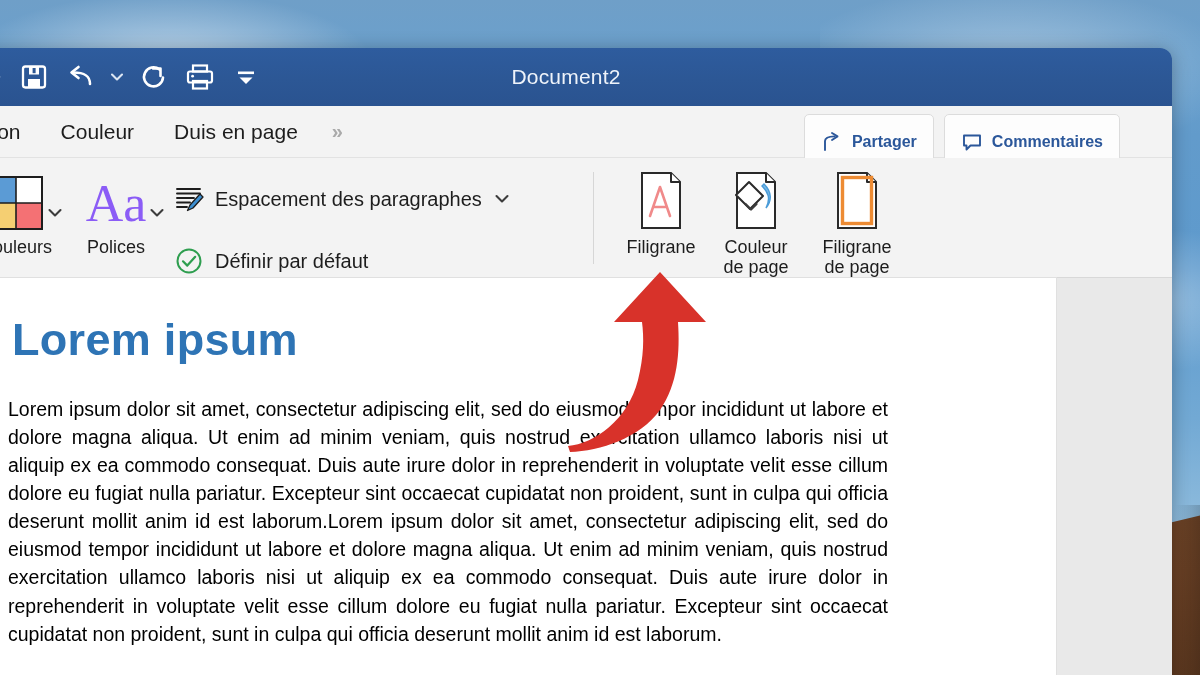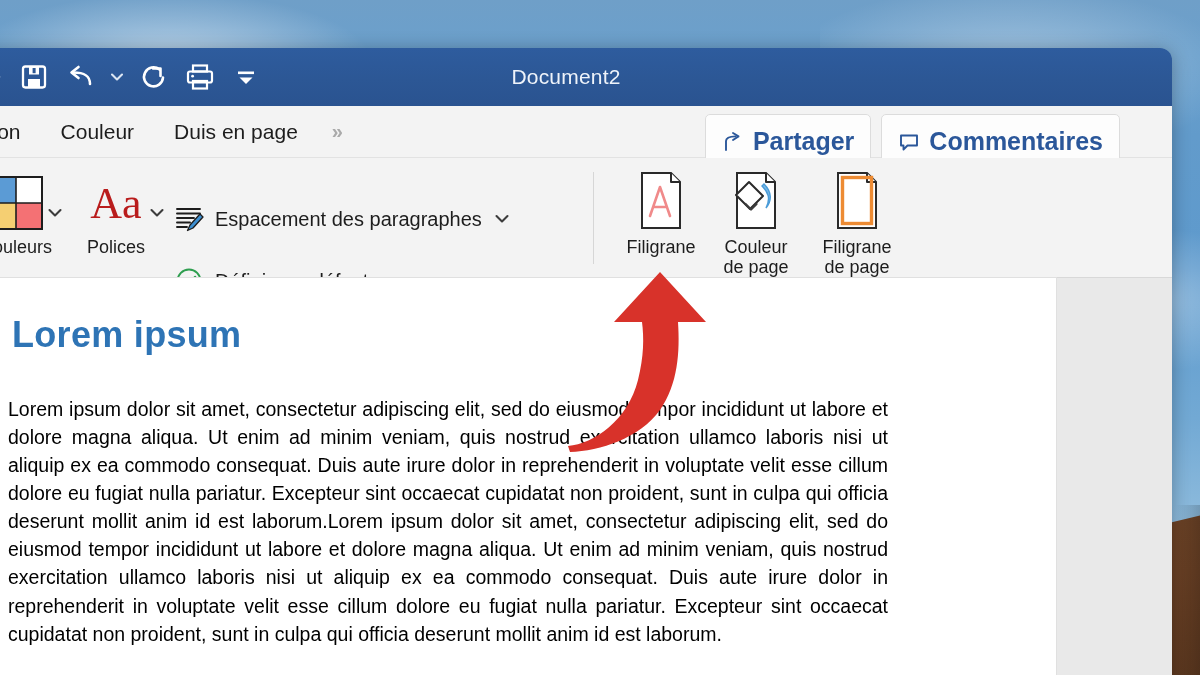--- a/index.html
+++ b/index.html
@@ -135,21 +135,21 @@
     display: flex; gap: 10px;
   }
   .pill-btn {
     height: 55px;
     display: flex; align-items: center; gap: 9px;
     padding: 0 16px;
     background: #fdfdfd;
     border: 1px solid #dcdcdc;
     border-radius: 5px;
     color: #2b579a;
-    font-size: 25px; font-weight: bold;
+    font-size: 16px; font-weight: bold;
   }
 
   
   #ribbon {
     position: relative;
     height: 120px;
     background: #f3f3f3;
     border-bottom: 1px solid #d8d8d8;
   }
   .rib-sep {
@@ -161,40 +161,40 @@
     position: absolute;
     display: flex; flex-direction: column; align-items: center;
   }
   .gallery-label {
     font-size: 18px; color: #1d1d1d; text-align: center;
     line-height: 1.12; margin-top: 5px;
   }
   .row-btn {
     position: absolute;
     display: flex; align-items: center; gap: 11px;
-    font-size: 20px; color: #1d1d1d; margin-top: 20px;
+    font-size: 20px; color: #1d1d1d;
   }
 
   
   #doc-canvas {
     position: relative;
     height: 410px;
     background: #e9e9e9;
   }
   #page {
     position: absolute;
     left: 0; top: 0;
     width: 1096px; height: 410px;
     background: #ffffff;
     box-shadow: 0 0 0 1px #e0e0e0;
   }
   #page-heading {
     position: absolute;
     left: 52px; top: 36px;
-    font-size: 36px; font-weight: bold;
+    font-size: 45px; font-weight: bold;
     color: #2e74b5;
     letter-spacing: .3px;
   }
   #page-body {
     position: absolute;
     left: 48px; top: 117px;
     width: 880px;
     font-size: 19.5px;
     line-height: 1.44;
     color: #000;
@@ -342,21 +342,21 @@
         </svg>
         <span class="gallery-label">Couleurs</span>
       </div>
       <div style="position:absolute;left:86px;top:46px">
         <svg width="18" height="18" viewBox="0 0 18 18">
           <path d="M3.5 6 L9 11.5 L14.5 6" fill="none" stroke="#3c3c3c" stroke-width="2.1" stroke-linecap="round" stroke-linejoin="round"></path>
         </svg>
       </div>
 
       <div class="gallery-item" style="left:118px;top:16px;width:76px">
-        <div style="height:58px;display:flex;align-items:center;justify-content:center;font-size:44px;color:#b91c1c;font-family:'Liberation Serif',serif;">Aa</div>
+        <div style="height:58px;display:flex;align-items:center;justify-content:center;font-size:52px;color:#8b5cf6;font-family:'Liberation Serif',serif;">Aa</div>
         <span class="gallery-label">Polices</span>
       </div>
       <div style="position:absolute;left:188px;top:46px">
         <svg width="18" height="18" viewBox="0 0 18 18">
           <path d="M3.5 6 L9 11.5 L14.5 6" fill="none" stroke="#3c3c3c" stroke-width="2.1" stroke-linecap="round" stroke-linejoin="round"></path>
         </svg>
       </div>
 
       <div class="row-btn" style="left:214px;top:26px">
         <svg width="30" height="30" viewBox="0 0 30 30">

